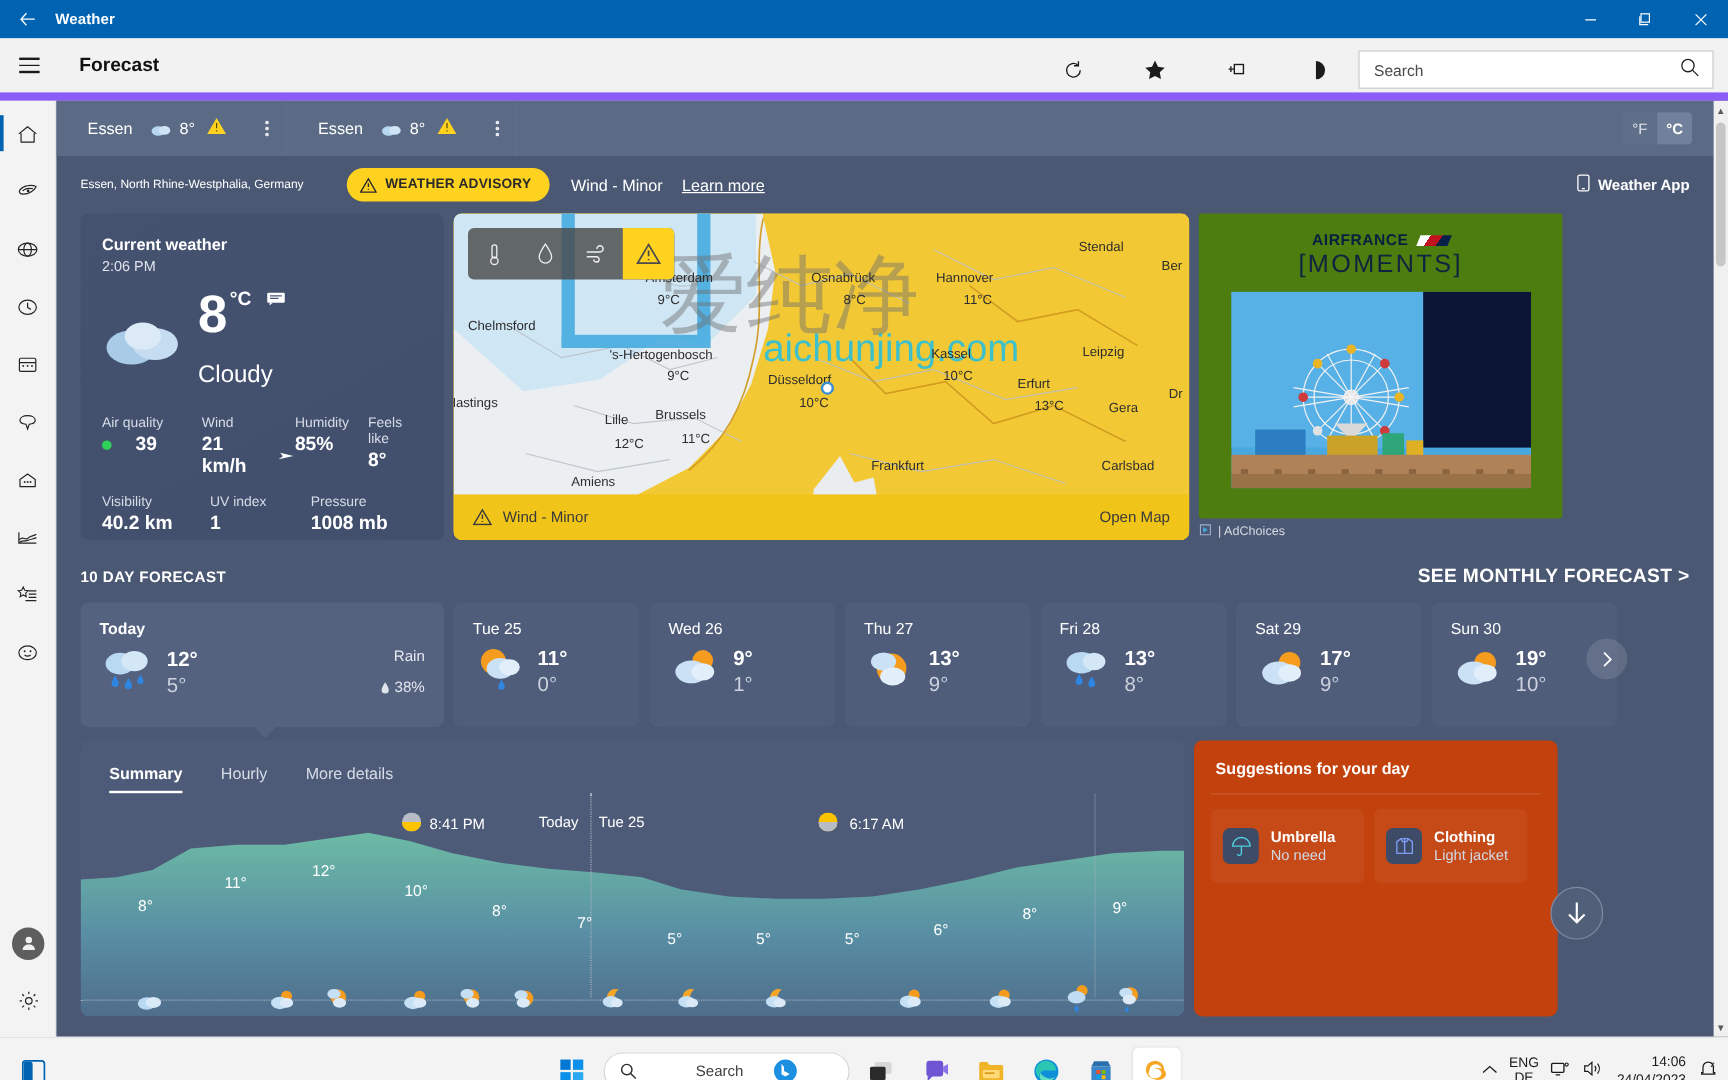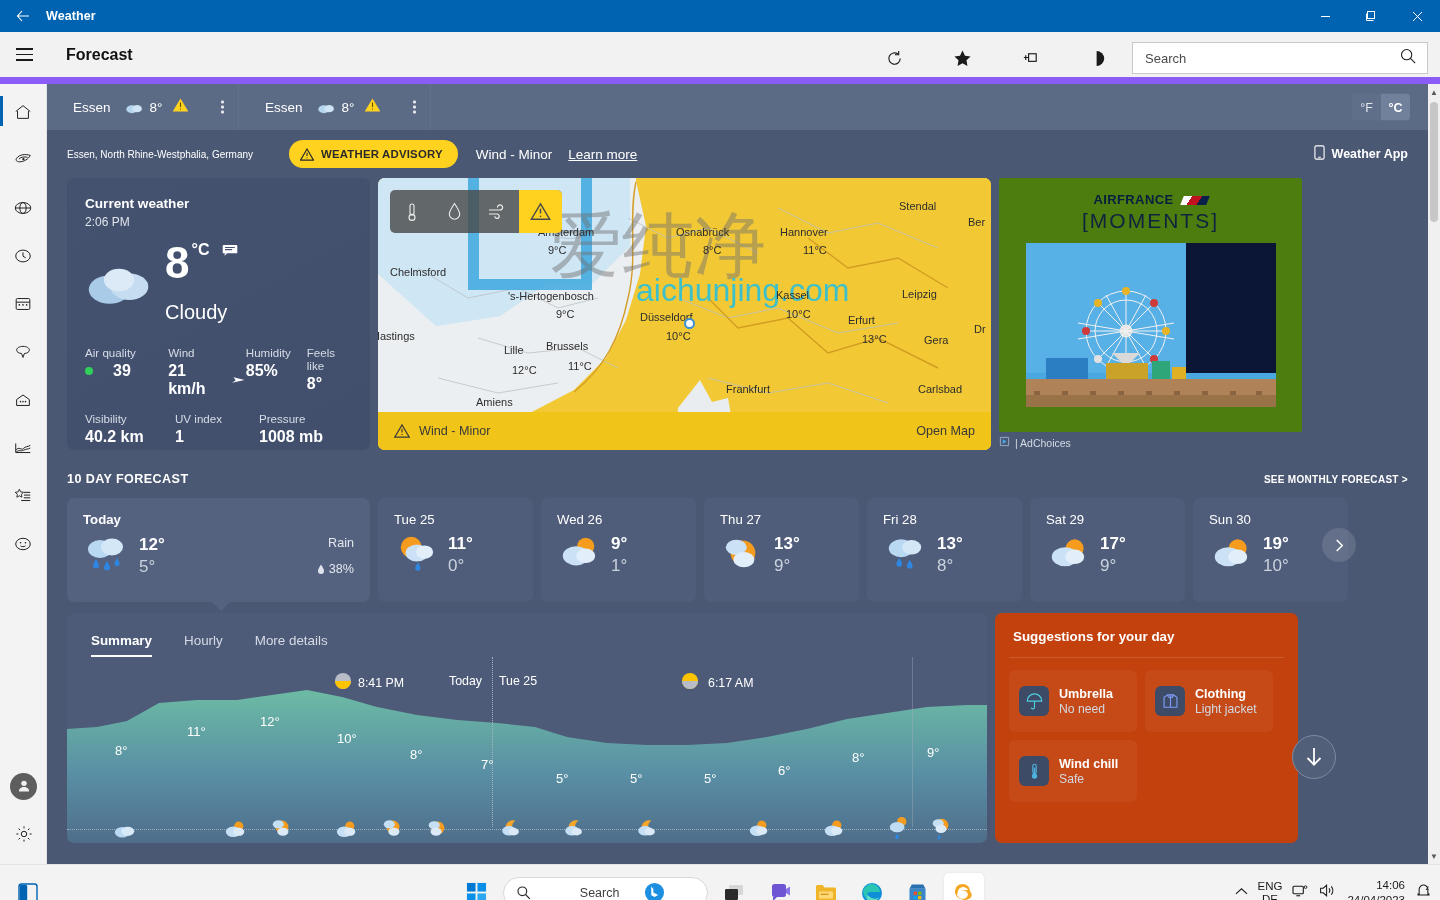--- a/index.html
+++ b/index.html
@@ -194,21 +194,21 @@
     width: 303px; height: 272px; position: relative;
   }
   .ad-inner { width: 303px; height: 254px; background: #4d7c0f; border-radius: 2px; padding-top: 14px; }
   .ad-brand { text-align: center; font-size: 13px; font-weight: 700; letter-spacing: .4px; color: #07203f; }
   .ad-moments { text-align: center; font-size: 21px; color: #10233f; letter-spacing: 2px; margin-top: 2px; font-family: "Liberation Sans", sans-serif; }
   .ad-img { width: 250px; height: 164px; margin: 10px auto 0 auto; position: relative; overflow: hidden; }
   .ad-choices { display: flex; align-items: center; gap: 5px; margin-top: 4px; font-size: 10.5px; color: #d6dae3; }
   
   .fc-head { display: flex; align-items: center; padding: 22px 20px 0 20px; }
   .fc-title { font-size: 12.6px; font-weight: 700; color: #fff; letter-spacing: .4px; }
-  .fc-monthly { margin-left: auto; font-size: 10px; font-weight: 700; color: #fff; letter-spacing: .3px; }
+  .fc-monthly { margin-left: auto; font-size: 16px; font-weight: 700; color: #fff; letter-spacing: .3px; }
   .fc-cards { display: flex; padding: 12px 20px 0 20px; gap: 8px; position: relative; }
   .fc-card {
     width: 155px; height: 104px; background: #4f5d7a; border-radius: 7px; padding: 14px 16px 0 16px;
     position: relative;
   }
   .fc-card.today { width: 303px; background: #56648180; background-color: #546280; }
   .fc-day { font-size: 13.2px; color: #fff; }
   .fc-card.today .fc-day { font-weight: 700; }
   .fc-body { display: flex; align-items: center; margin-top: 6px; }
   .fc-temps { margin-left: 10px; }
@@ -1133,33 +1133,20 @@
                 <svg width="19" height="19" viewBox="0 0 20 20">
                     <path d="M7 3L3.2 5.6V16h13.6V5.6L13 3z" stroke="#7e9cf5" stroke-width="1.2" fill="none"></path>
                     <path d="M10 3v13M7 3c0 1.7 1.3 3 3 3s3-1.3 3-3" stroke="#7e9cf5" stroke-width="1.2" fill="none"></path>
                   </svg>
               </div>
               <div>
                 <div class="sugg-k">Clothing</div>
                 <div class="sugg-v">Light jacket</div>
               </div>
             </div>
-            <div class="sugg-item">
-              <div class="sugg-ico">
-                <svg width="19" height="19" viewBox="0 0 20 20">
-                    <rect x="8.2" y="2.4" width="3.6" height="10" rx="1.8" stroke="#4fb3e0" stroke-width="1.2" fill="none"></rect>
-                    <circle cx="10" cy="14.8" r="2.8" fill="#4fb3e0"></circle>
-                    <rect x="9.2" y="6" width="1.6" height="8" fill="#4fb3e0"></rect>
-                  </svg>
-              </div>
-              <div>
-                <div class="sugg-k">Wind chill</div>
-                <div class="sugg-v">Safe</div>
-              </div>
-            </div>
           </div>
           <div class="scroll-down-fab">
             <svg width="20" height="22" viewBox="0 0 20 22">
                 <path d="M10 2v16M3.5 12L10 18.6 16.5 12" stroke="#fff" stroke-width="1.8" fill="none"></path>
               </svg>
           </div>
         </div>
       </div>
     </div>
 

